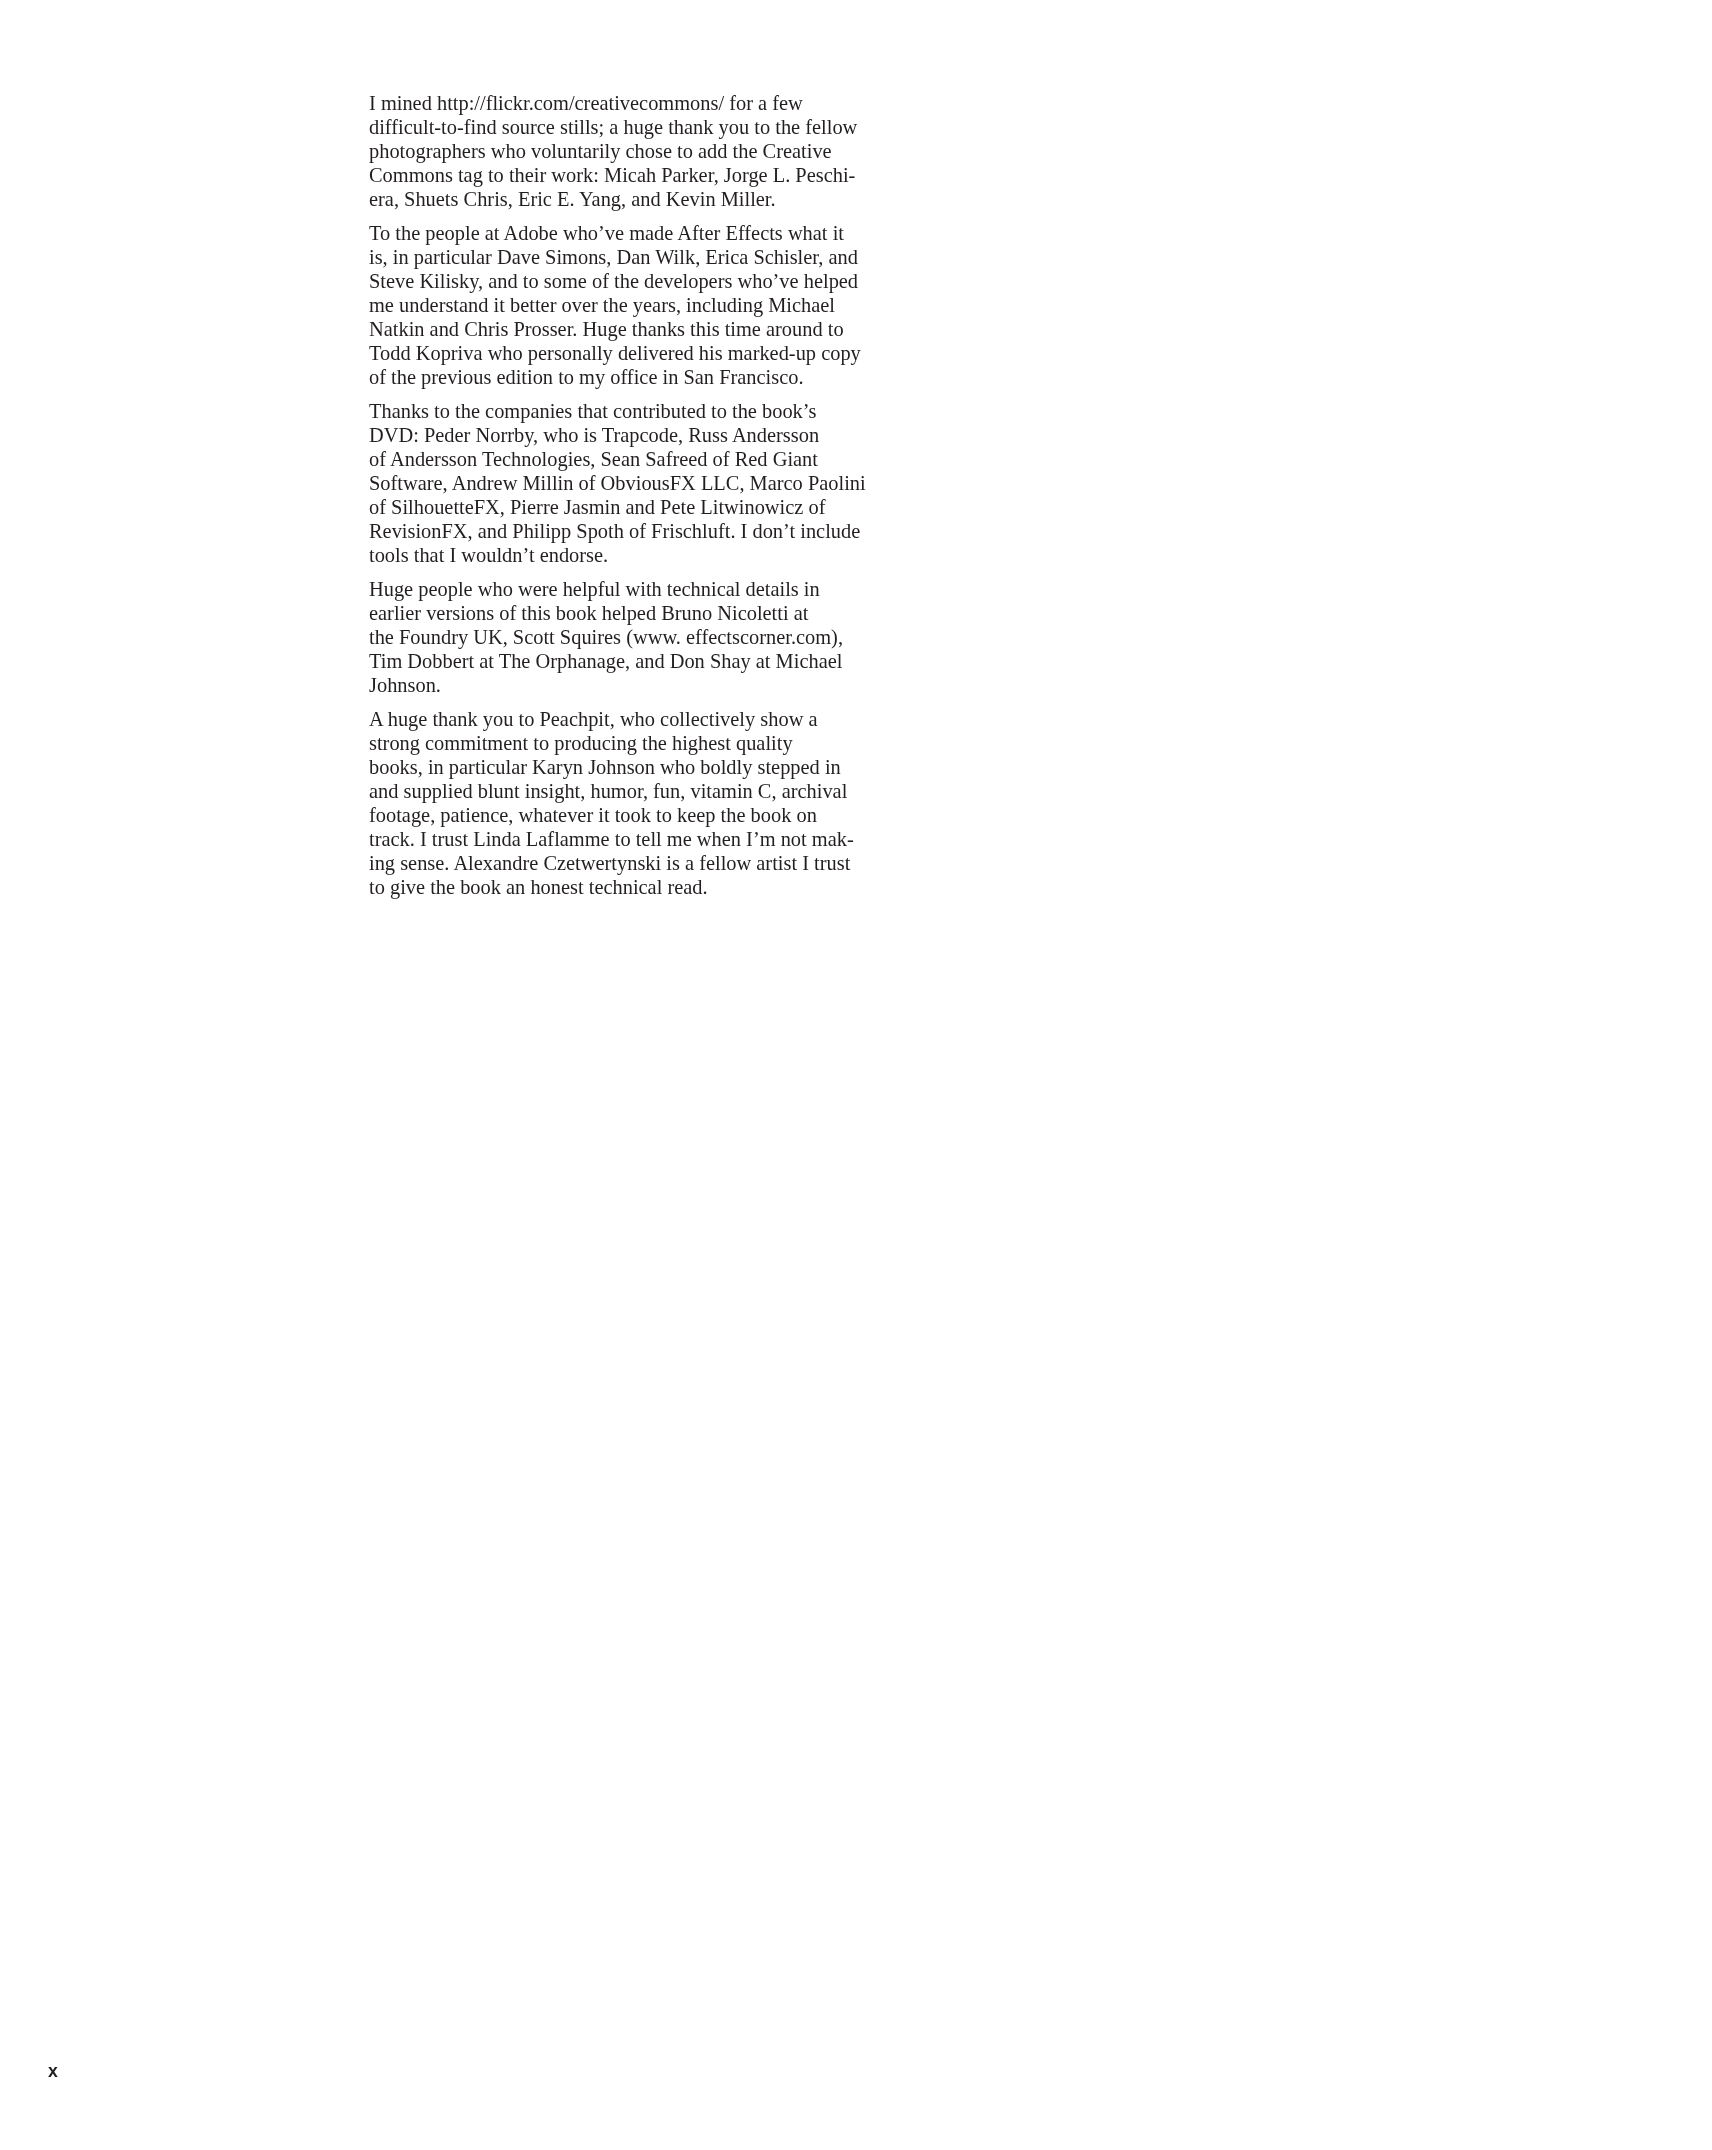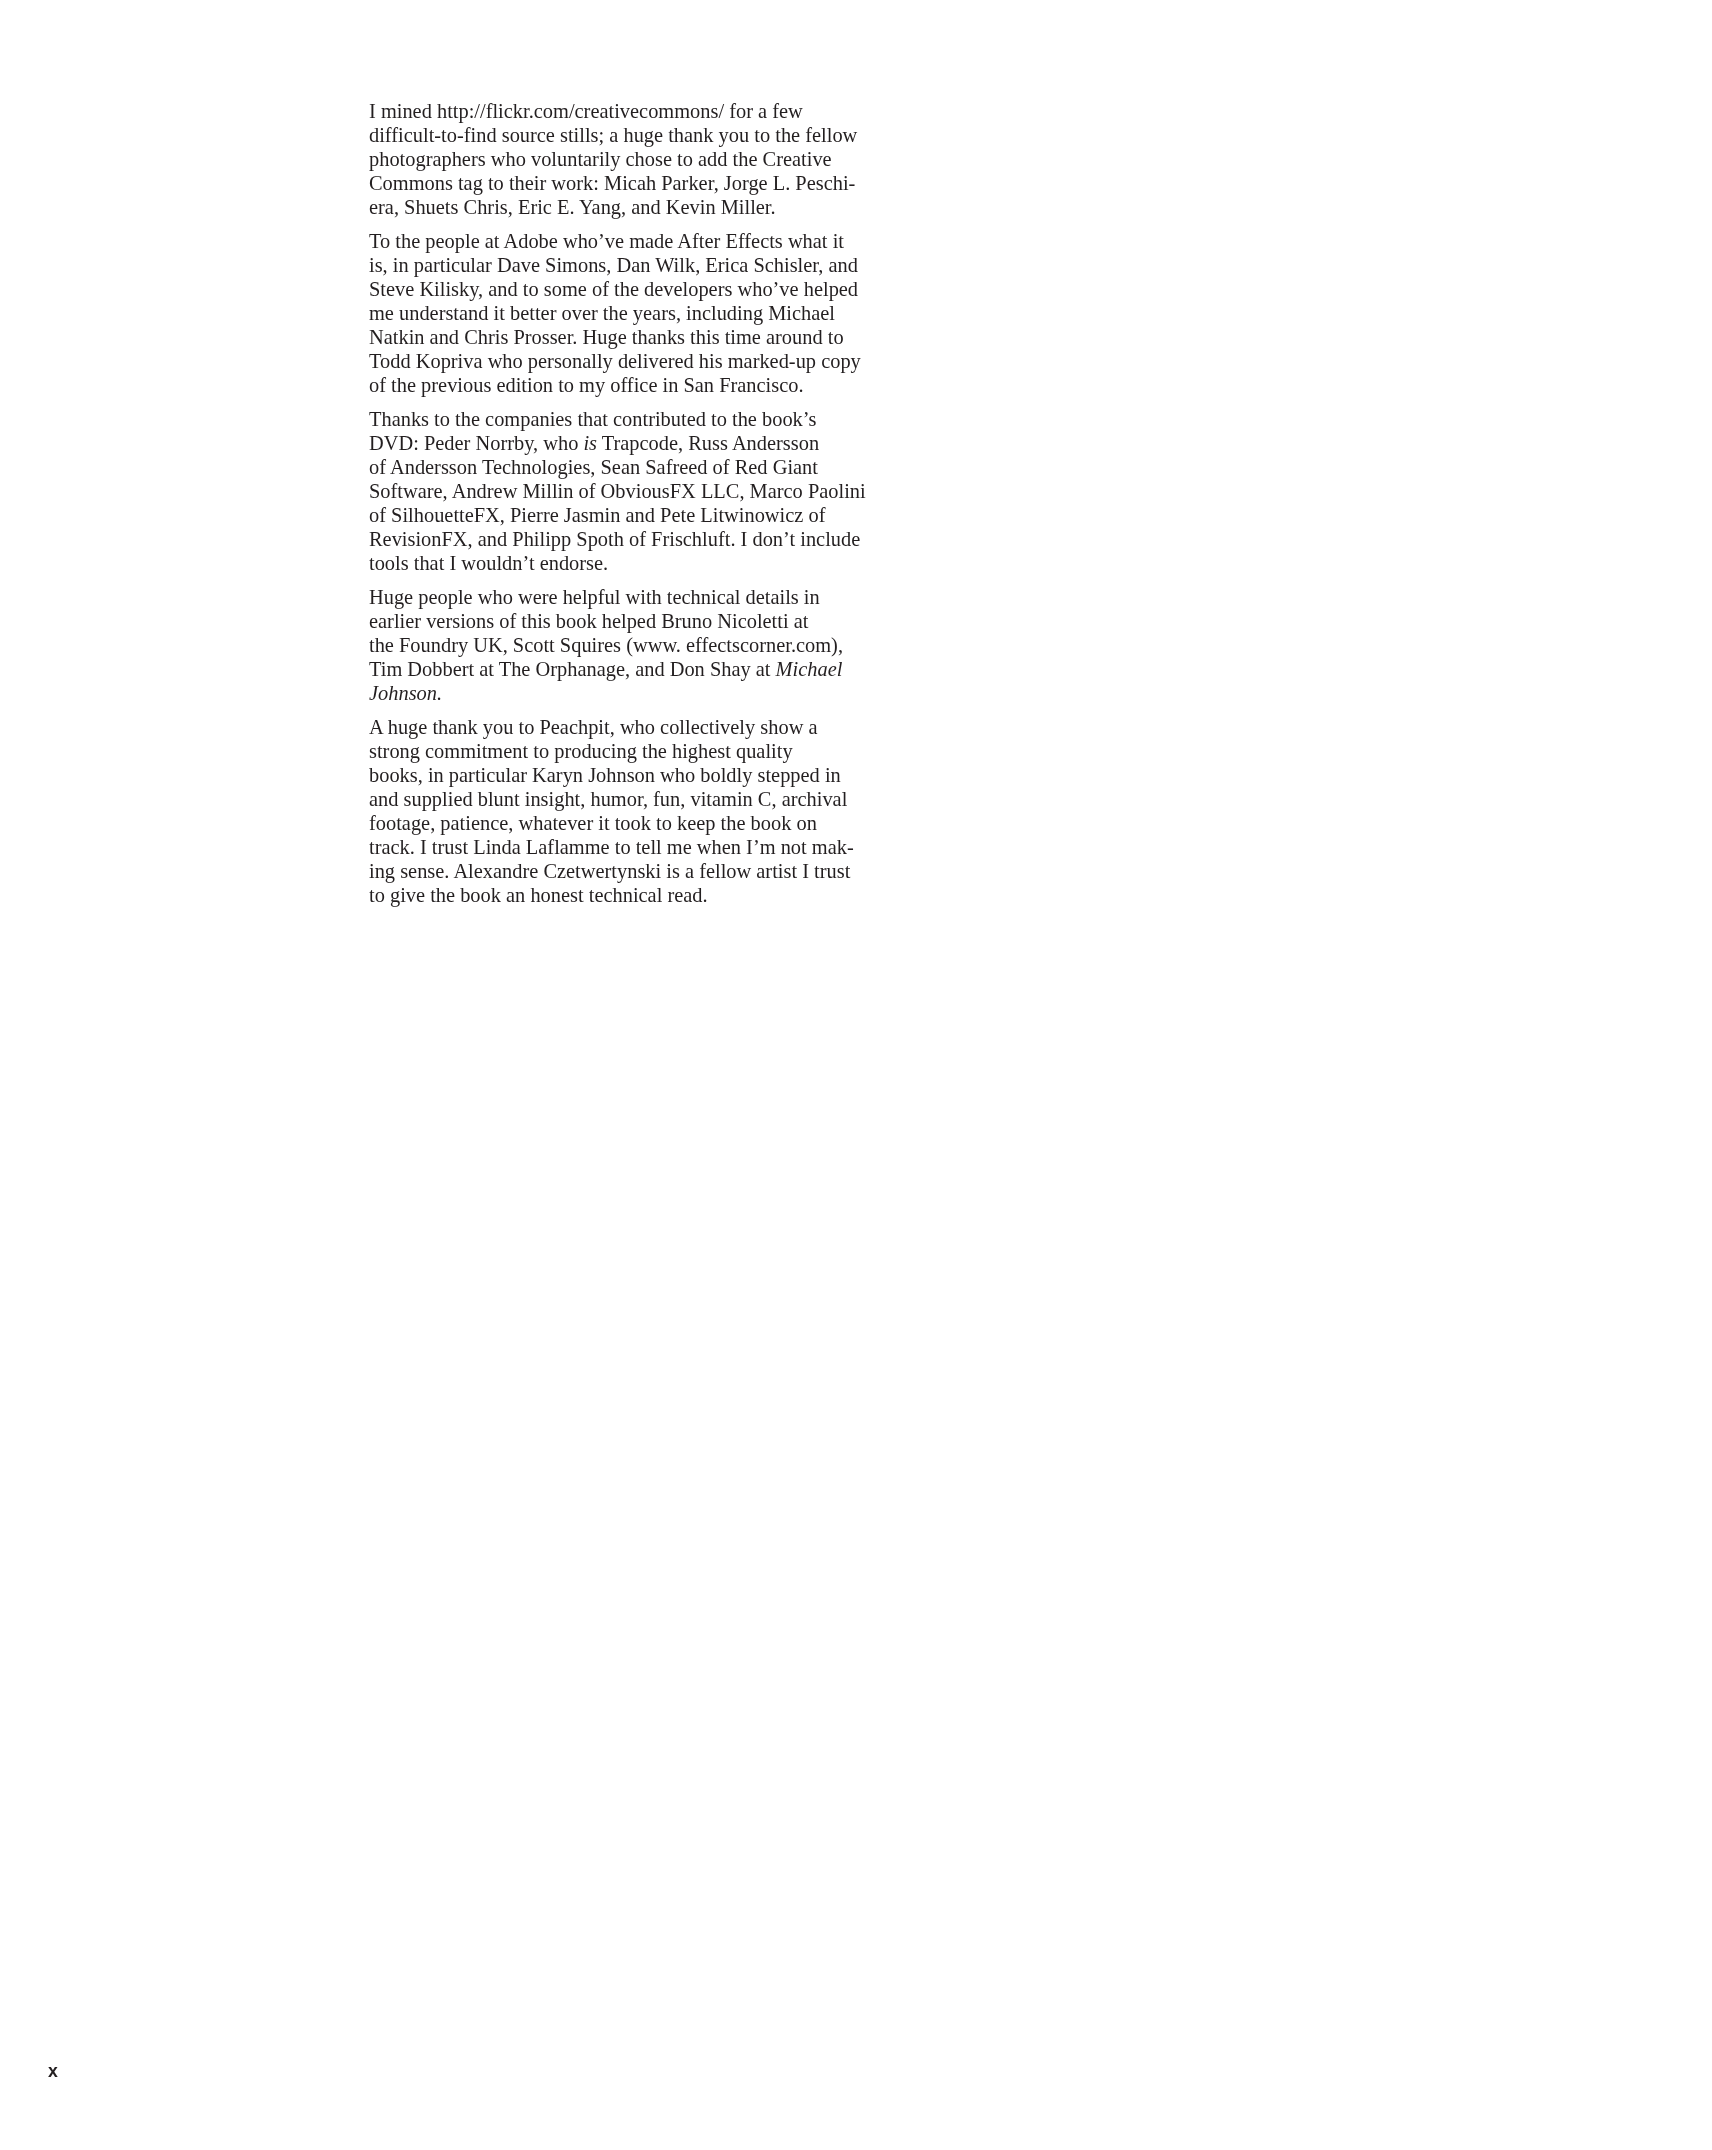--- a/index.html
+++ b/index.html
@@ -19,25 +19,24 @@
   .text-block {
     position: absolute;
     left: 369px;
     top: 91px;
     width: 508px;
     font-size: 20.4px;
     line-height: 24px;
     text-align: left;
   }
   .text-block p {
-    margin: 8px 0 10px 0;
+    margin: 0 0 10px 0;
     padding: 0;
   }
   .italic {
-    font-style: italic;
     text-align: center;
   }
   .folio {
     position: absolute;
     left: 48px;
     top: 2061px;
     font-family: "Liberation Sans", "DejaVu Sans", sans-serif;
     font-weight: bold;
     font-size: 17.7px;
     color: #231f20;

